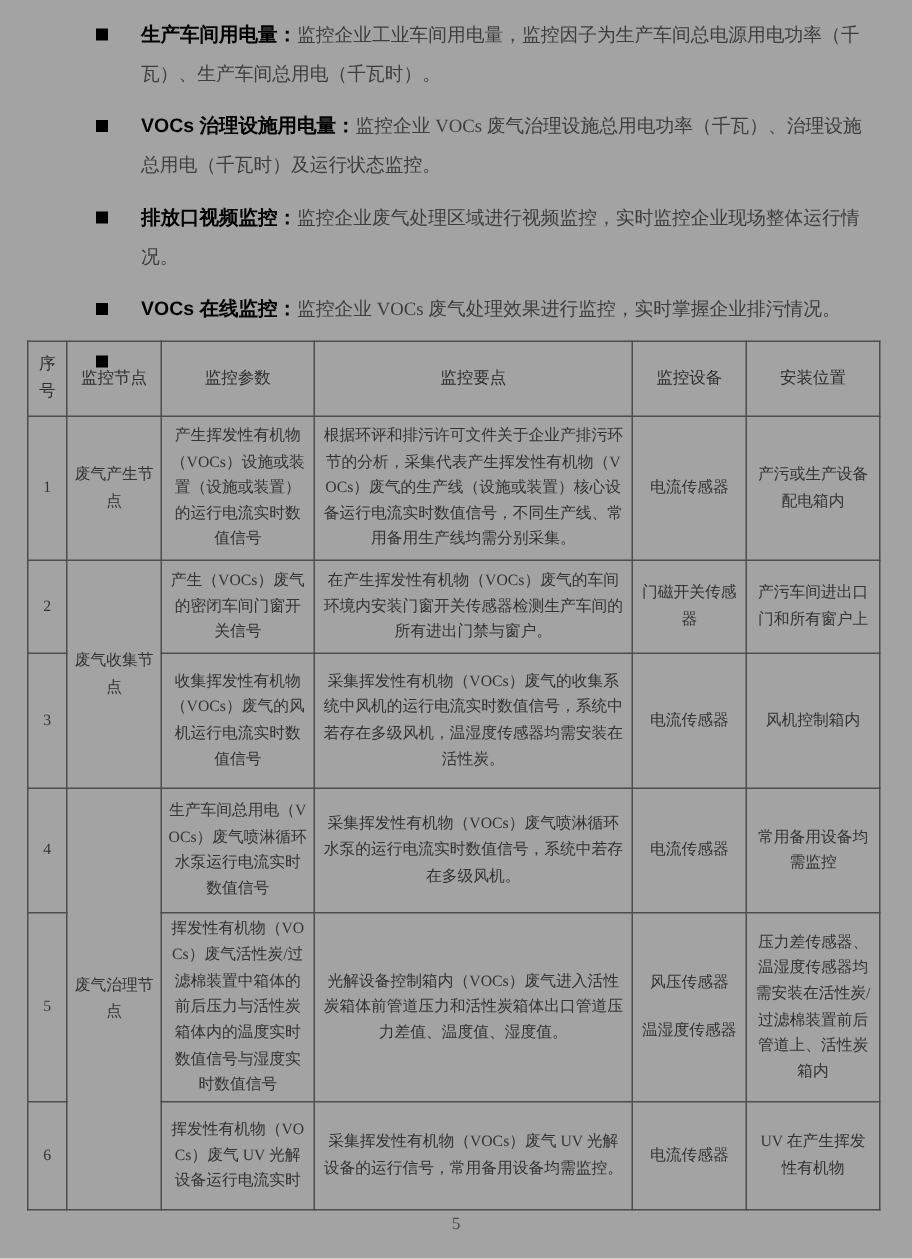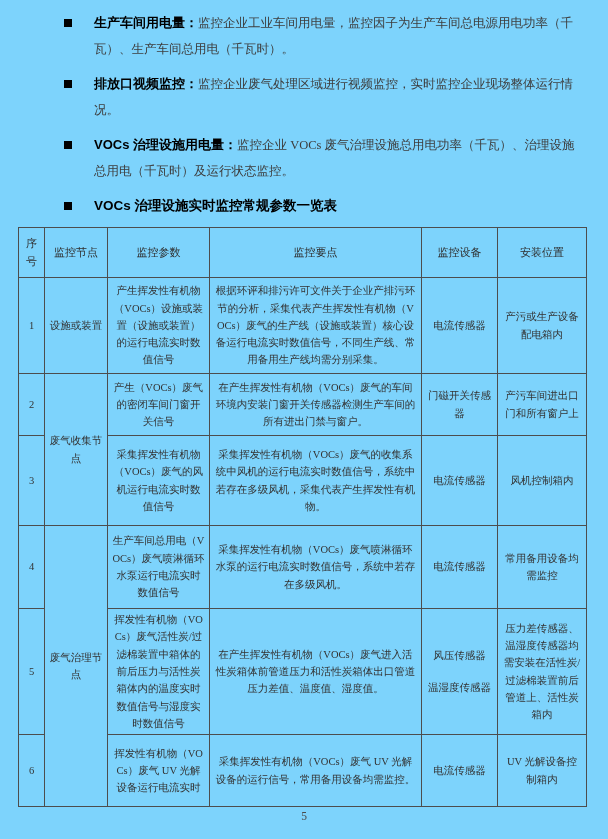--- a/index.html
+++ b/index.html
@@ -1,17 +1,17 @@
 <!DOCTYPE html>
 <html><head>
 <meta charset="utf-8">
 <style>
   html,body{margin:0;padding:0;background:#f6f6f4;}
   .page{
-    position:relative;width:608px;height:839px;background:#7dd3fc;
+    position:relative;width:608px;height:839px;background:#a3a3a3;
     font-family:"Liberation Serif", serif;color:#3d3d3d;overflow:hidden;
     box-sizing:border-box;
   }
   
   .bullets{list-style:none;margin:0;padding:10px 32px 0 64px;}
   .bullets li{display:flex;align-items:flex-start;margin-bottom:9px;}
   .sq{flex:none;width:8px;height:8px;background:#000;margin-top:9px;margin-right:22px;}
   .btext{margin:0;font-size:12.5px;line-height:26px;color:#3d3d3d;word-break:break-all;}
   .btext b{
     font-family:"Liberation Sans", sans-serif;
@@ -45,29 +45,32 @@
 
 <div class="page">
 
   <ul class="bullets">
     <li>
       <span class="sq"></span>
       <p class="btext"><b>生产车间用电量：</b><span>监控企业工业车间用电量，监控因子为生产车间总电源用电功率（千瓦）、生产车间总用电（千瓦时）。</span></p>
     </li>
     <li>
       <span class="sq"></span>
+      <p class="btext"><b>VOCs 治理设施用电量：</b><span>监控企业 VOCs 废气治理设施总用电功率（千瓦）、治理设施总用电（千瓦时）及运行状态监控。</span></p>
+    </li>
+    <li>
+      <span class="sq"></span>
       <p class="btext"><b>排放口视频监控：</b><span>监控企业废气处理区域进行视频监控，实时监控企业现场整体运行情况。</span></p>
     </li>
     <li>
       <span class="sq"></span>
-      <p class="btext"><b>VOCs 治理设施用电量：</b><span>监控企业 VOCs 废气治理设施总用电功率（千瓦）、治理设施总用电（千瓦时）及运行状态监控。</span></p>
+      <p class="btext"><b>VOCs 在线监控：</b><span>监控企业 VOCs 废气处理效果进行监控，实时掌握企业排污情况。</span></p>
     </li>
     <li class="title-row">
       <span class="sq"></span>
-      <p class="btext"><b>VOCs 治理设施实时监控常规参数一览表</b></p>
     </li>
   </ul>
 
   <table class="params">
     <colgroup>
       <col style="width:26px">
         <col style="width:63px">
         <col style="width:102px">
       <col style="width:212px">
         <col style="width:76px">
@@ -78,68 +81,68 @@
         <td>序号</td>
         <td>监控节点</td>
         <td>监控参数</td>
         <td>监控要点</td>
         <td>监控设备</td>
         <td>安装位置</td>
       </tr>
 
       <tr class="h-r1">
         <td>1</td>
-        <td>设施或装置</td>
+        <td>废气产生节点</td>
         <td>产生挥发性有机物（VOCs）设施或装置（设施或装置）的运行电流实时数值信号</td>
         <td>根据环评和排污许可文件关于企业产排污环节的分析，采集代表产生挥发性有机物（VOCs）废气的生产线（设施或装置）核心设备运行电流实时数值信号，不同生产线、常用备用生产线均需分别采集。</td>
         <td>电流传感器</td>
         <td>产污或生产设备配电箱内</td>
       </tr>
 
       <tr class="h-r2">
         <td>2</td>
         <td rowspan="2">废气收集节点</td>
         <td>产生（VOCs）废气的密闭车间门窗开关信号</td>
         <td>在产生挥发性有机物（VOCs）废气的车间环境内安装门窗开关传感器检测生产车间的所有进出门禁与窗户。</td>
         <td>门磁开关传感器</td>
         <td>产污车间进出口门和所有窗户上</td>
       </tr>
 
       <tr class="h-r3">
         <td>3</td>
-        <td>采集挥发性有机物（VOCs）废气的风机运行电流实时数值信号</td>
-        <td>采集挥发性有机物（VOCs）废气的收集系统中风机的运行电流实时数值信号，系统中若存在多级风机，采集代表产生挥发性有机物。</td>
+        <td>收集挥发性有机物（VOCs）废气的风机运行电流实时数值信号</td>
+        <td>采集挥发性有机物（VOCs）废气的收集系统中风机的运行电流实时数值信号，系统中若存在多级风机，温湿度传感器均需安装在活性炭。</td>
         <td>电流传感器</td>
         <td>风机控制箱内</td>
       </tr>
 
       <tr class="h-r4">
         <td>4</td>
         <td rowspan="3">废气治理节点</td>
         <td>生产车间总用电（VOCs）废气喷淋循环水泵运行电流实时数值信号</td>
         <td>采集挥发性有机物（VOCs）废气喷淋循环水泵的运行电流实时数值信号，系统中若存在多级风机。</td>
         <td>电流传感器</td>
         <td>常用备用设备均需监控</td>
       </tr>
 
       <tr class="h-r5">
         <td>5</td>
         <td>挥发性有机物（VOCs）废气活性炭/过滤棉装置中箱体的前后压力与活性炭箱体内的温度实时数值信号与湿度实时数值信号</td>
-        <td>在产生挥发性有机物（VOCs）废气进入活性炭箱体前管道压力和活性炭箱体出口管道压力差值、温度值、湿度值。</td>
+        <td>光解设备控制箱内（VOCs）废气进入活性炭箱体前管道压力和活性炭箱体出口管道压力差值、温度值、湿度值。</td>
         <td class="device">
           <div>风压传感器</div>
           <div class="dev2">温湿度传感器</div>
         </td>
         <td>压力差传感器、温湿度传感器均需安装在活性炭/过滤棉装置前后管道上、活性炭箱内</td>
       </tr>
 
       <tr class="h-r6">
         <td>6</td>
         <td>挥发性有机物（VOCs）废气 UV 光解设备运行电流实时</td>
         <td>采集挥发性有机物（VOCs）废气 UV 光解设备的运行信号，常用备用设备均需监控。</td>
         <td>电流传感器</td>
-        <td>UV 光解设备控制箱内</td>
+        <td>UV 在产生挥发性有机物</td>
       </tr>
     </tbody>
   </table>
 
   <div class="pageno">5</div>
 </div>
 
 </body></html>

